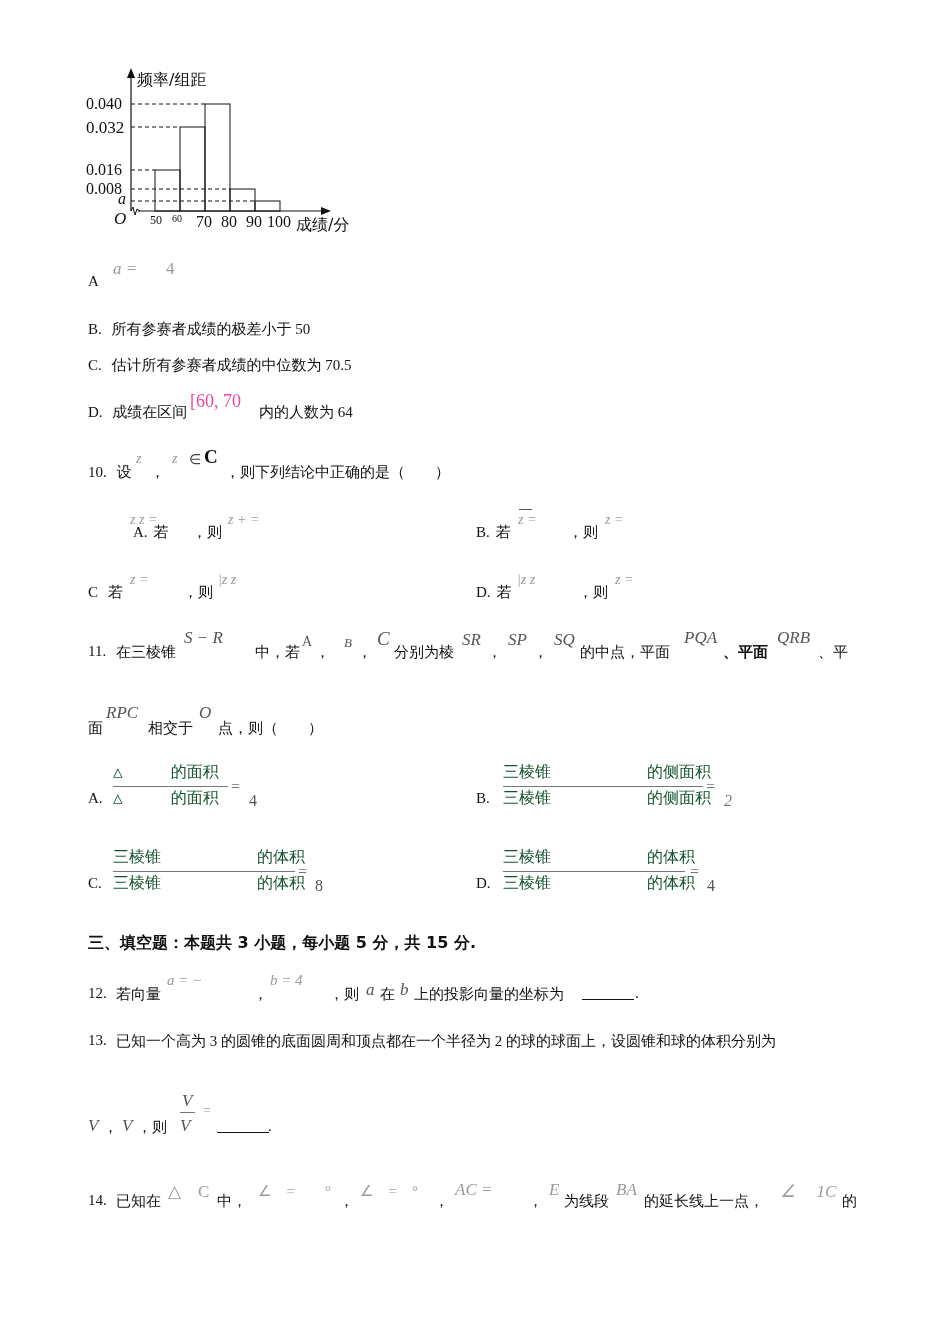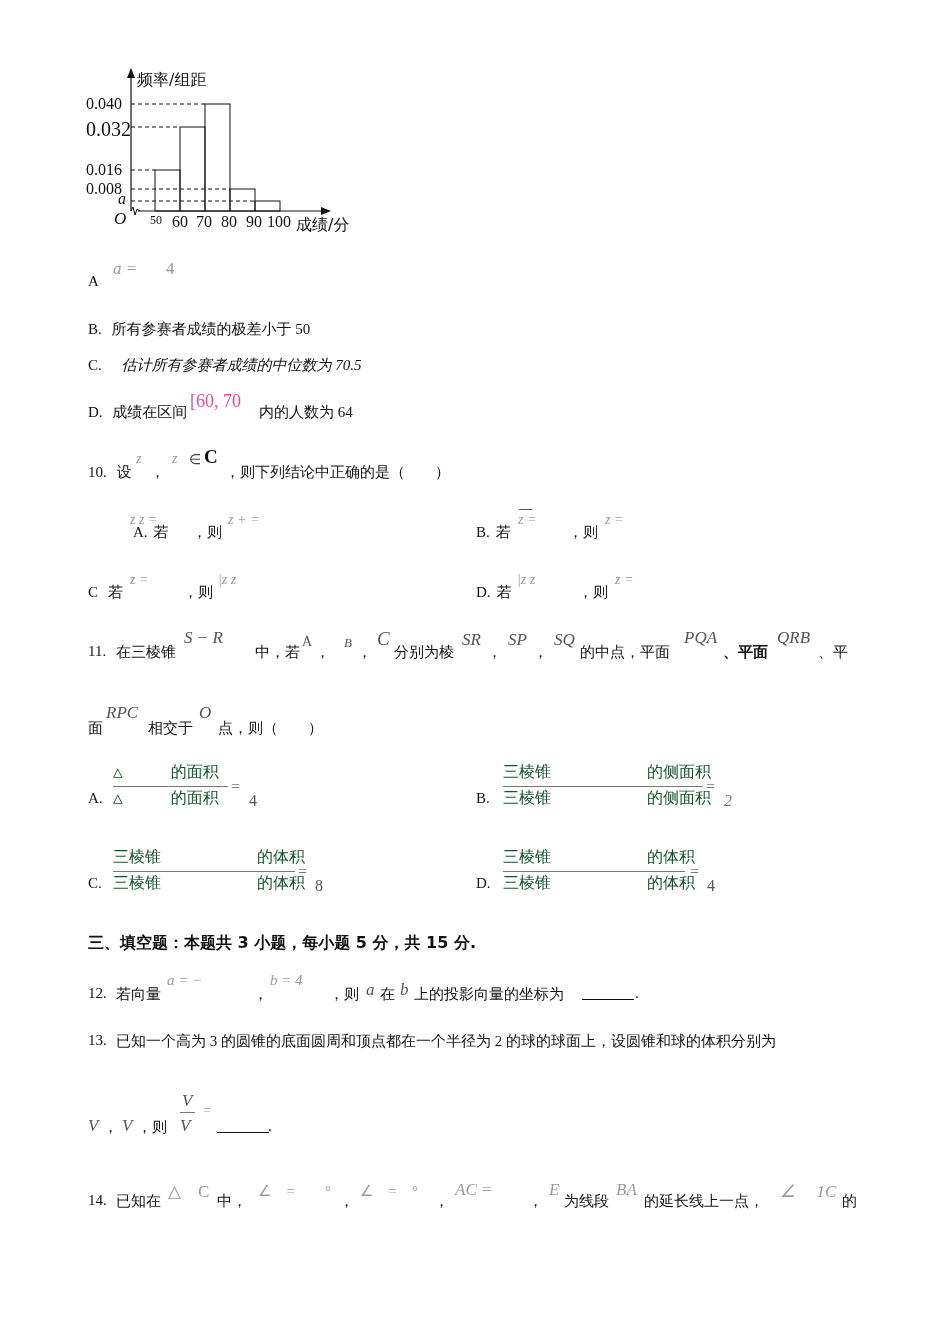--- a/index.html
+++ b/index.html
@@ -35,46 +35,46 @@
     <line x1="51" y1="139" x2="175" y2="139" stroke="#111" stroke-dasharray="4,3"></line>
 
     <rect x="75" y="108" width="25" height="41" fill="none" stroke="#111"></rect>
     <rect x="100" y="65" width="25" height="84" fill="none" stroke="#111"></rect>
     <rect x="125" y="42" width="25" height="107" fill="none" stroke="#111"></rect>
     <rect x="150" y="127" width="25" height="22" fill="none" stroke="#111"></rect>
     <rect x="175" y="139" width="25" height="10" fill="none" stroke="#111"></rect>
   </svg>
   <div class="abs txt" style="left:57px; top:8px; font-size:16px; font-family:'DejaVu Sans',sans-serif;">频率/组距</div>
   <div class="abs txt" style="left:6px; top:33px; font-size:16px;">0.040</div>
-  <div class="abs txt" style="left:6px; top:56px; font-size:20px;">0.032</div>
+  <div class="abs txt" style="left:6px; top:56px; font-size:17px;">0.032</div>
   <div class="abs txt" style="left:6px; top:99px; font-size:16px;">0.016</div>
   <div class="abs txt" style="left:6px; top:118px; font-size:16px;">0.008</div>
   <div class="abs txt" style="left:38px; top:128px; font-size:16px; font-style:italic;">a</div>
   <div class="abs txt" style="left:34px; top:147px; font-size:17px; font-style:italic;">O</div>
   <div class="abs txt" style="left:70px; top:151px; font-size:12px;">50</div>
-  <div class="abs txt" style="left:92px; top:151px; font-size:16px;">60</div>
+  <div class="abs txt" style="left:92px; top:151px; font-size:10px;">60</div>
   <div class="abs txt" style="left:116px; top:151px; font-size:16px;">70</div>
   <div class="abs txt" style="left:141px; top:151px; font-size:16px;">80</div>
   <div class="abs txt" style="left:166px; top:151px; font-size:16px;">90</div>
   <div class="abs txt" style="left:187px; top:151px; font-size:16px;">100</div>
   <div class="abs txt" style="left:216px; top:153px; font-size:16px; font-family:'DejaVu Sans',sans-serif;">成绩/分</div>
 </div>
 
 <div>
   <span class="abs txt" style="left:88px; top:273px;">A</span>
   <span class="abs math faint" style="left:113px; top:259px;">a =</span>
   <span class="abs math faint" style="left:166px; top:259px; font-style:normal;">4</span>
 </div>
 <div class="abs txt" style="left:88px; top:320px;">
   <span>B.</span>
   <span style="margin-left:6px;">所有参赛者成绩的极差小于 50</span>
 </div>
 <div class="abs txt" style="left:88px; top:356px;">
   <span>C.</span>
-  <span style="margin-left:16px;font-style:italic;">估计所有参赛者成绩的中位数为 70.5</span>
+  <span style="margin-left:6px;">估计所有参赛者成绩的中位数为 70.5</span>
 </div>
 <div>
   <span class="abs txt" style="left:88px; top:403px;">
     <span>D.</span>
     <span style="margin-left:6px;">成绩在区间</span>
   </span>
   <span class="abs math" style="left:190px; top:391px; font-style:normal; color:#ec4899; font-size:18px;">[60, 70</span>
   <span class="abs txt" style="left:259px; top:403px;">内的人数为 64</span>
 </div>
 

